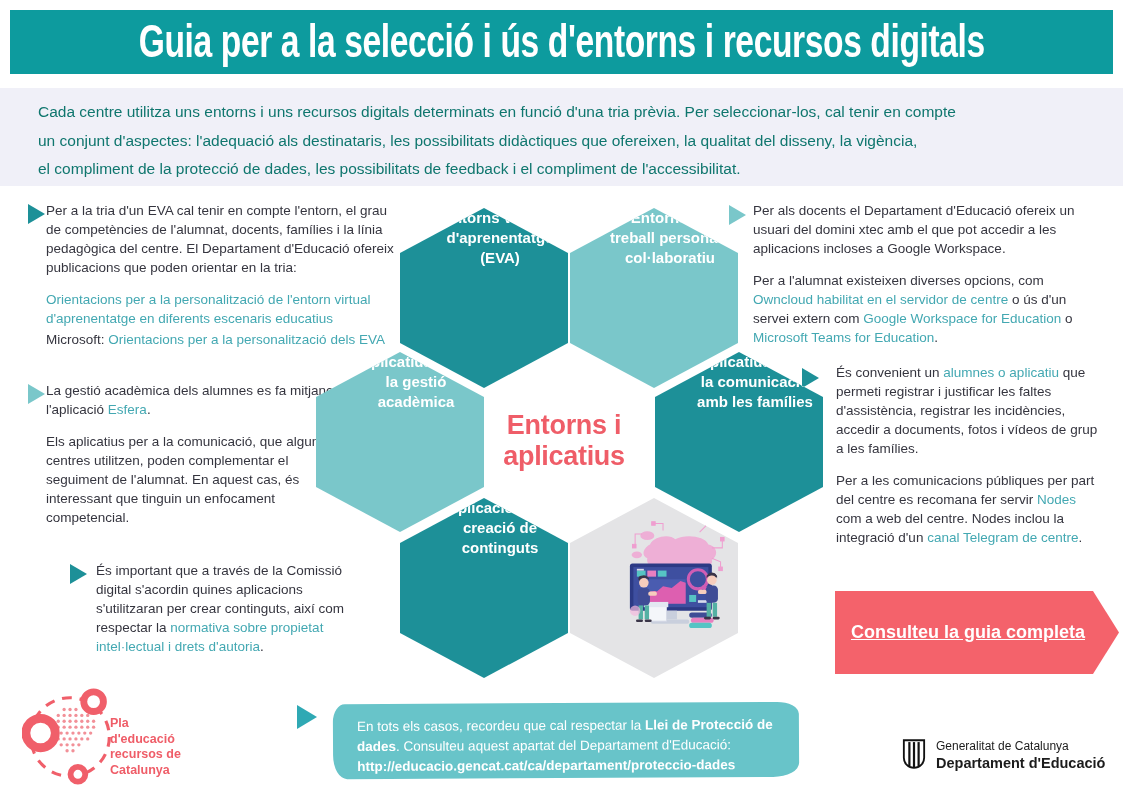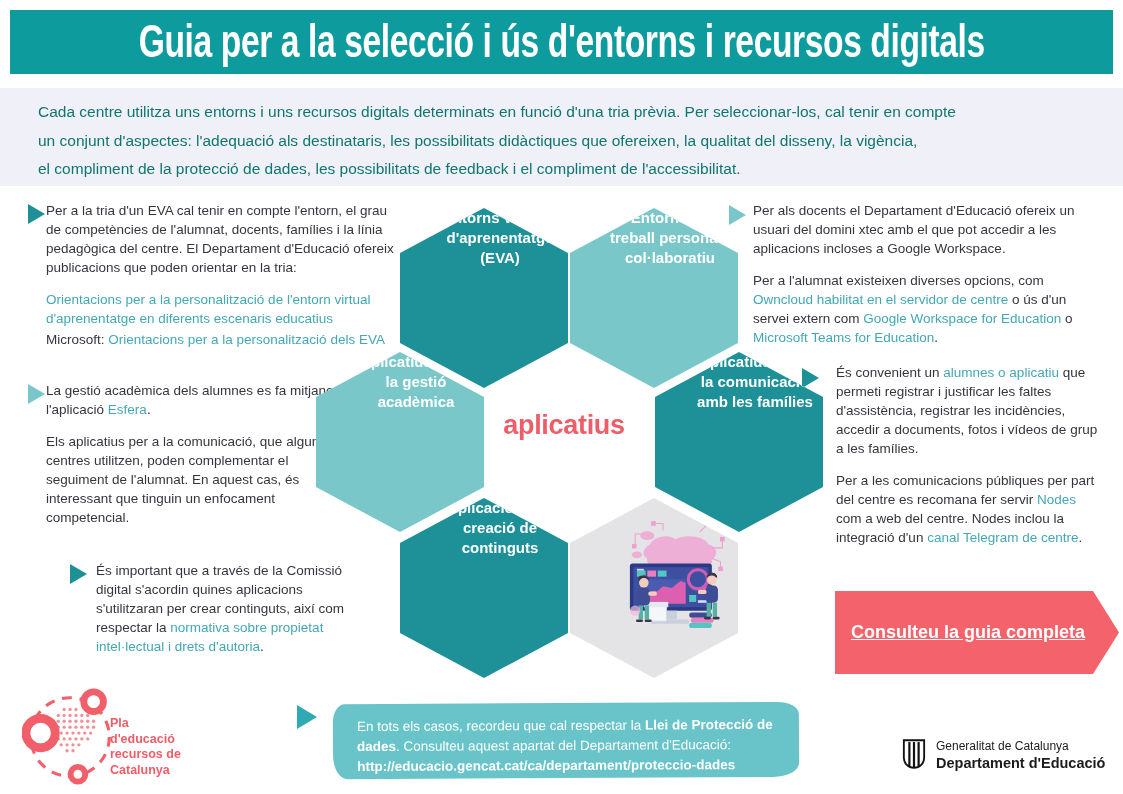--- a/index.html
+++ b/index.html
@@ -191,20 +191,21 @@
       <rect x="119" y="87" width="14" height="20" rx="5" fill="#3f4c96"></rect>
       <rect x="110" y="92" width="10" height="5" rx="2.5" fill="#f6cdbd"></rect>
       <rect x="120" y="107" width="5" height="16" fill="#54b1a4"></rect>
       <rect x="127" y="107" width="5" height="16" fill="#54b1a4"></rect>
       <rect x="117" y="123" width="8" height="3" rx="1.5" fill="#3a3548"></rect>
       <rect x="127" y="123" width="8" height="3" rx="1.5" fill="#3a3548"></rect>
     </svg>
   </div>
 
   <div class="center-title">
+    <div>Entorns i</div>
     <div>aplicatius</div>
   </div>
 
   <div class="cta">
     <span>Consulteu la guia completa</span>
   </div>
 
   <div class="tri mid" style="left:297px;top:705px;width:20px;height:24px;"></div>
   <div class="footer-banner">
     <p class="para"><span>En tots els casos, recordeu que cal respectar la </span><span class="sg-b">Llei de Protecció de dades</span><span>. Consulteu aquest apartat del Departament d'Educació: </span><span class="sg-b">http://educacio.gencat.cat/ca/departament/proteccio-dades</span></p>

